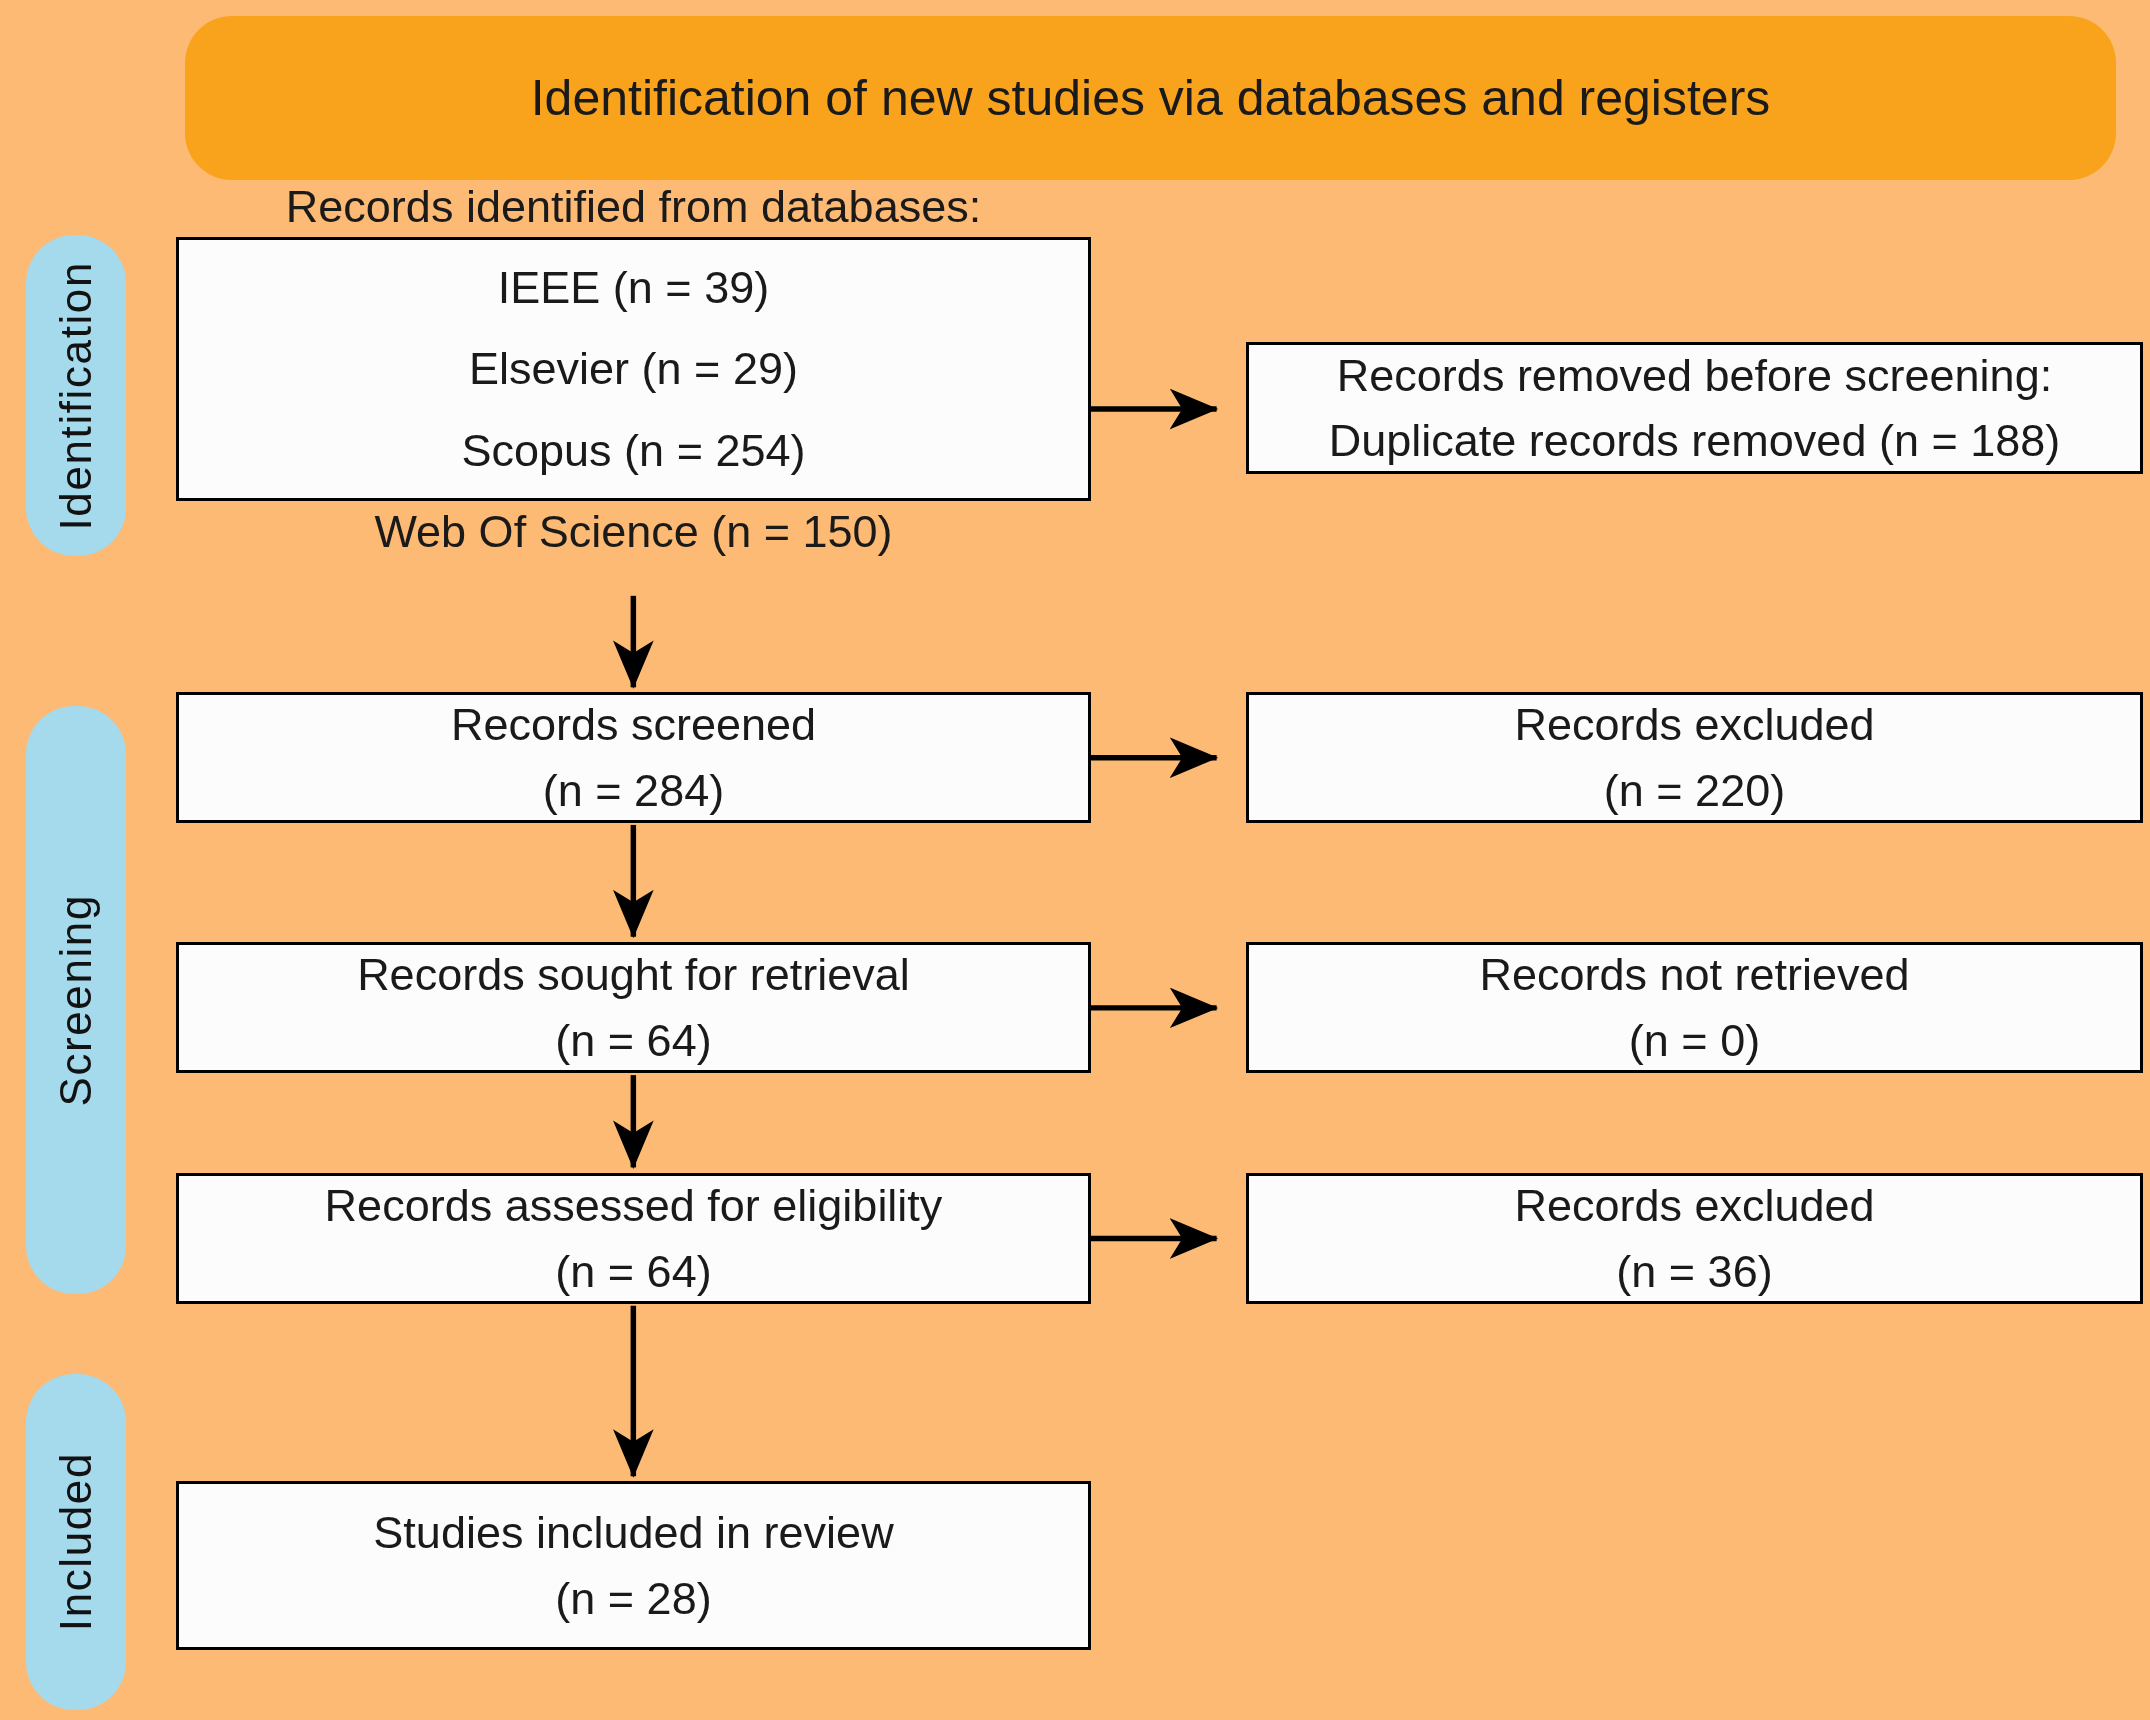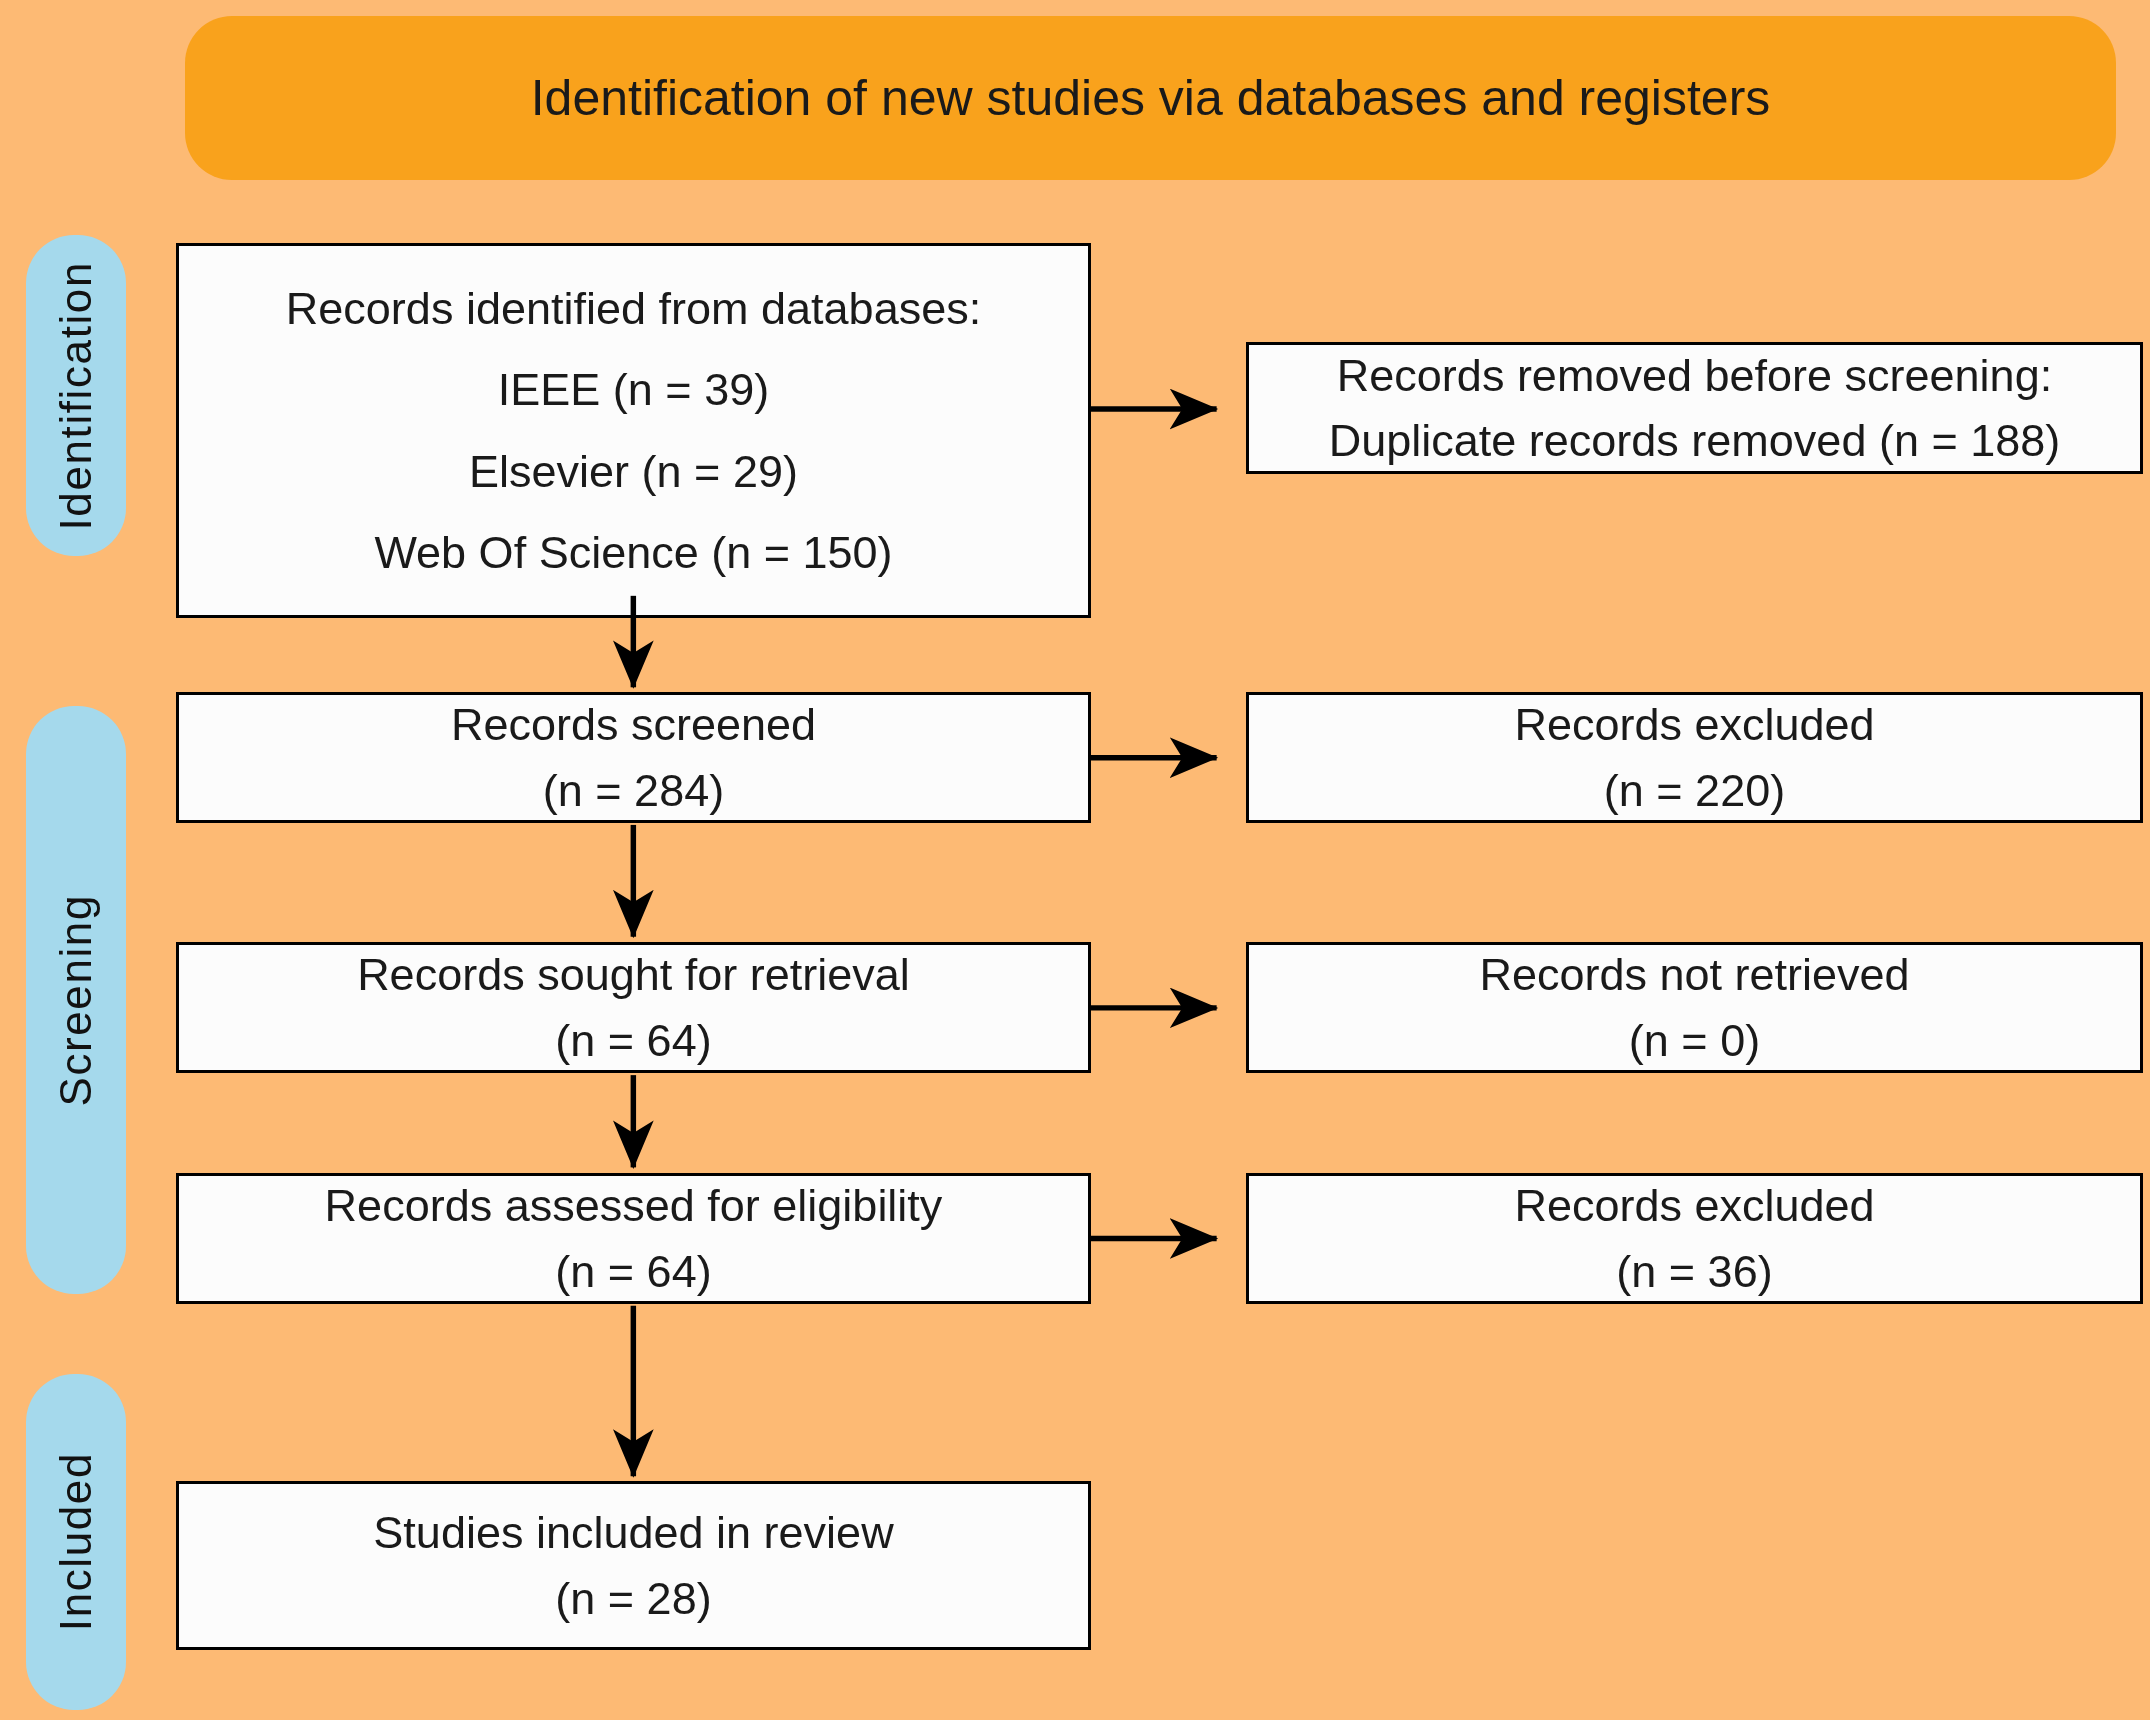--- a/index.html
+++ b/index.html
@@ -46,21 +46,21 @@
     position:absolute;
     background:var(--box-bg);
     border:3.1px solid #000;
     box-sizing:border-box;
     display:flex;flex-direction:column;align-items:center;justify-content:center;
     text-align:center;
     font-size:45px;line-height:1.45;
   }
   .col-left{left:176px;width:915px;}
   .col-right{left:1246px;width:897px;}
-  #box-identified{top:243px;height:375px;gap:16px;}
+  #box-identified{top:237px;height:264px;gap:16px;}
   #box-removed{top:342px;height:132px;}
   #box-screened{top:692px;height:131px;text-align:right;}
   #box-excluded-screening{top:692px;height:131px;}
   #box-sought{top:942px;height:131px;}
   #box-not-retrieved{top:942px;height:131px;}
   #box-assessed{top:1173px;height:131px;}
   #box-excluded-eligibility{top:1173px;height:131px;}
   #box-included{top:1481px;height:169px;}
   #arrow-layer{position:absolute;left:0;top:0;width:2151px;height:1721px;pointer-events:none;}
   #arrow-layer line{stroke:#000;stroke-width:7;}
@@ -81,20 +81,21 @@
     <span>Screening</span>
   </div>
   <div class="stage-pill" id="stage-included">
     <span>Included</span>
   </div>
 
   <div class="box col-left" id="box-identified">
     <div>Records identified from databases:</div>
     <div>IEEE (n = 39)</div>
     <div>Elsevier (n = 29)</div>
+    <div>Scopus (n = 254)</div>
     <div>Web Of Science (n = 150)</div>
   </div>
 
   <div class="box col-right" id="box-removed">
     <div>Records removed before screening:</div>
     <div>Duplicate records removed (n = 188)</div>
   </div>
 
   <div class="box col-left" id="box-screened">
     <div>Records screened</div>

